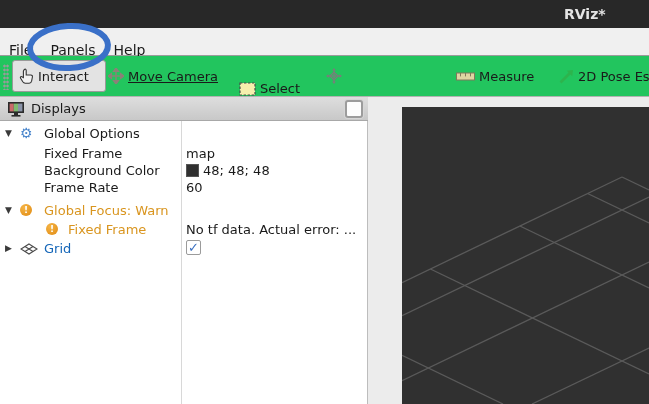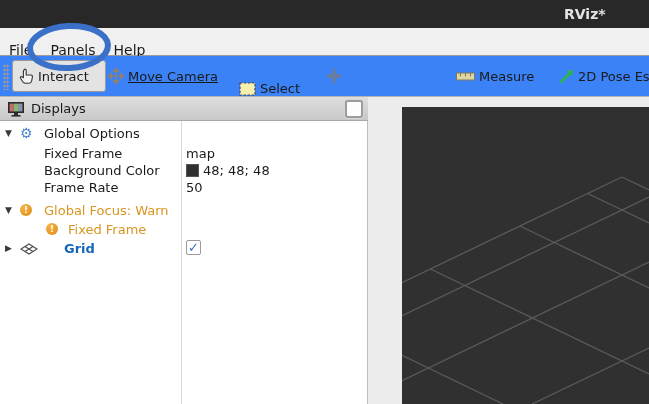--- a/index.html
+++ b/index.html
@@ -11,21 +11,21 @@
   .titlebar { position:absolute; left:0; top:0; width:649px; height:28px; background:#282828;padding-left:36px; }
   .titlebar .wtitle { position:absolute; left:564px; top:6px; color:#e4e4e4; font-weight:bold; font-size:14px; }
 
   
   .menubar { position:absolute; left:0; top:28px; width:649px; height:28px; background:#f0f0f0;
              border-bottom:1px solid #9b9b9b; display:flex; align-items:center; }
   .menu-item { padding:8px 9px; height:28px; line-height:28px; font-size:14px; cursor:default; }
   .menu-item .mn { text-decoration:underline; }
 
   
-  .toolbar { position:absolute; left:0; top:56px; width:649px; height:41px; background:#3b82f6;
+  .toolbar { position:absolute; left:0; top:56px; width:649px; height:41px; background:#22c55e;
              border-bottom:1px solid #b3b3b3; }
   .tb-handle { position:absolute; left:3px; top:8px; width:6px; height:26px;
                background-image:radial-gradient(#9a9a9a 1px, transparent 1.2px);
                background-size:3px 4px; }
   .tool { position:absolute; top:0; height:40px; display:flex; align-items:center; gap:4px;
           white-space:nowrap; font-size:13px; }
   .tool-0 { left:12px; width:94px; top:4px; height:32px; background:#e3e3e3;
             border:1px solid #9a9a9a; border-radius:3px; padding-left:6px; }
   .tool-1 { left:108px;text-decoration:underline; } .tool-2 { left:239px;align-items:flex-end; } .tool-3 { left:326px; }
   .tool-4 { left:456px; } .tool-5 { left:559px; width:90px; overflow:hidden; }
@@ -50,21 +50,21 @@
   .t-row { position:absolute; height:17px; width:367px; line-height:17px; font-size:13px; }
   .t-r0 { top:4px; } .t-r1 { top:24px; } .t-r2 { top:41px;padding-left:16px; } .t-r3 { top:58px; }
   .t-r4 { top:81px; } .t-r5 { top:100px; } .t-r6 { top:119px; }
   .expander { position:absolute; left:5px; top:0; width:12px; font-size:9px; color:#3a3a3a; }
   .row-icon { position:absolute; left:20px; top:1px; }
   .row-icon-deep { position:absolute; left:46px; top:1px; }
   .t-label { position:absolute; left:44px; top:0; }
   .t-label-deep { position:absolute; left:68px; top:0; }
   .t-value { position:absolute; left:186px; top:0; display:flex; align-items:center; gap:4px; }
   .warn { color:#d9951f; }
-  .grid-label { color:#1566b8; font-weight:bold;margin-left:20px; }
+  .grid-label { color:#1566b8; font-weight:normal; }
   .gear-glyph { color:#4a86cc; font-size:14px; line-height:15px; }
   .warn-badge { display:inline-block; width:12px; height:12px; border-radius:50%;
                 background:radial-gradient(circle at 35% 30%, #f5b445, #e08a12); position:relative; }
   .warn-badge::after { content:"!"; position:absolute; left:0; top:-1px; width:12px; text-align:center;
                        color:#fff; font-size:9px; font-weight:bold; line-height:14px; }
   .swatch { display:inline-block; width:13px; height:13px; background:#303030; border:1px solid #555; }
   .checkbox { display:inline-block; width:15px; height:15px; background:#fff; border:1px solid #9b9b9b;
               border-radius:2px; position:relative; }
   .checkbox .tick { position:absolute; left:1px; top:-2px; color:#3a6fc0; font-size:13px; font-weight:bold; }
 
@@ -196,32 +196,33 @@
         <div class="t-row t-r2">
           <span class="t-label">Background Color</span>
           <span class="t-value">
             <span class="swatch"></span>
             <span>48; 48; 48</span>
           </span>
         </div>
 
         <div class="t-row t-r3">
           <span class="t-label">Frame Rate</span>
-          <span class="t-value">50</span>
+          <span class="t-value">60</span>
         </div>
 
         <div class="t-row t-r4">
           <span class="expander">▼</span>
           <span class="row-icon warn-badge"></span>
           <span class="t-label warn">Global Focus: Warn</span>
         </div>
 
         <div class="t-row t-r5">
           <span class="row-icon-deep warn-badge"></span>
           <span class="t-label-deep warn">Fixed Frame</span>
+          <span class="t-value">No tf data.  Actual error: ...</span>
         </div>
 
         <div class="t-row t-r6">
           <span class="expander">▶</span>
           <svg class="row-icon" width="18" height="12" viewBox="0 0 18 12" style="top:3px;">
             <g fill="none" stroke="#4a4a4a" stroke-width="1.1">
               <path d="M9 1 L17 6 L9 11 L1 6 Z"></path>
               <path d="M5 3.5 L13 8.5 M13 3.5 L5 8.5"></path>
             </g>
           </svg>

